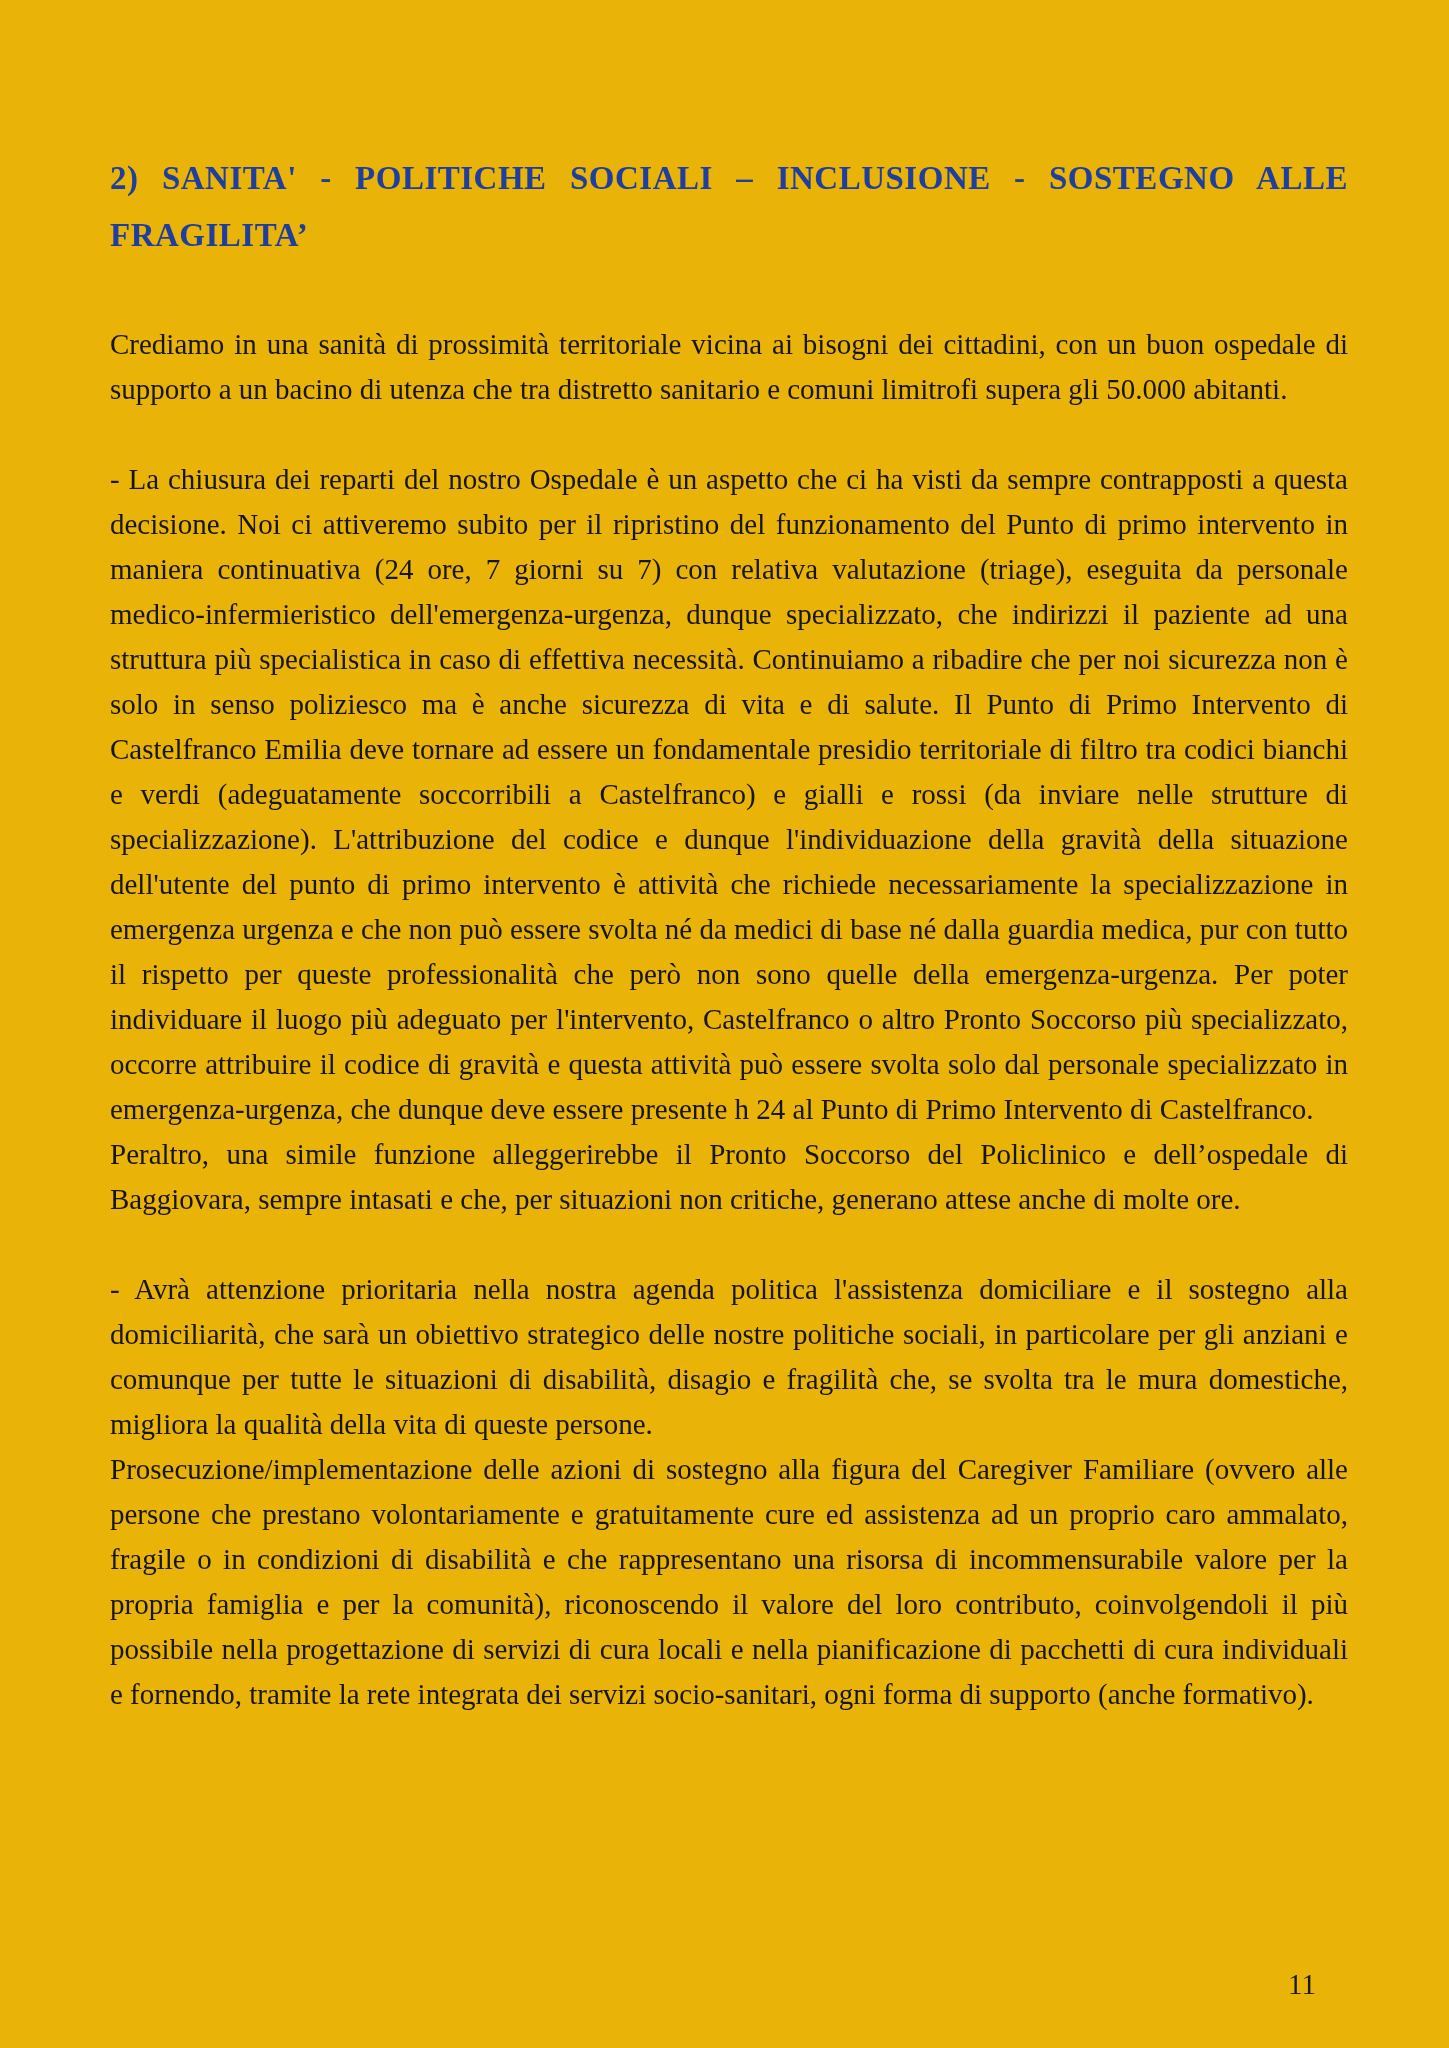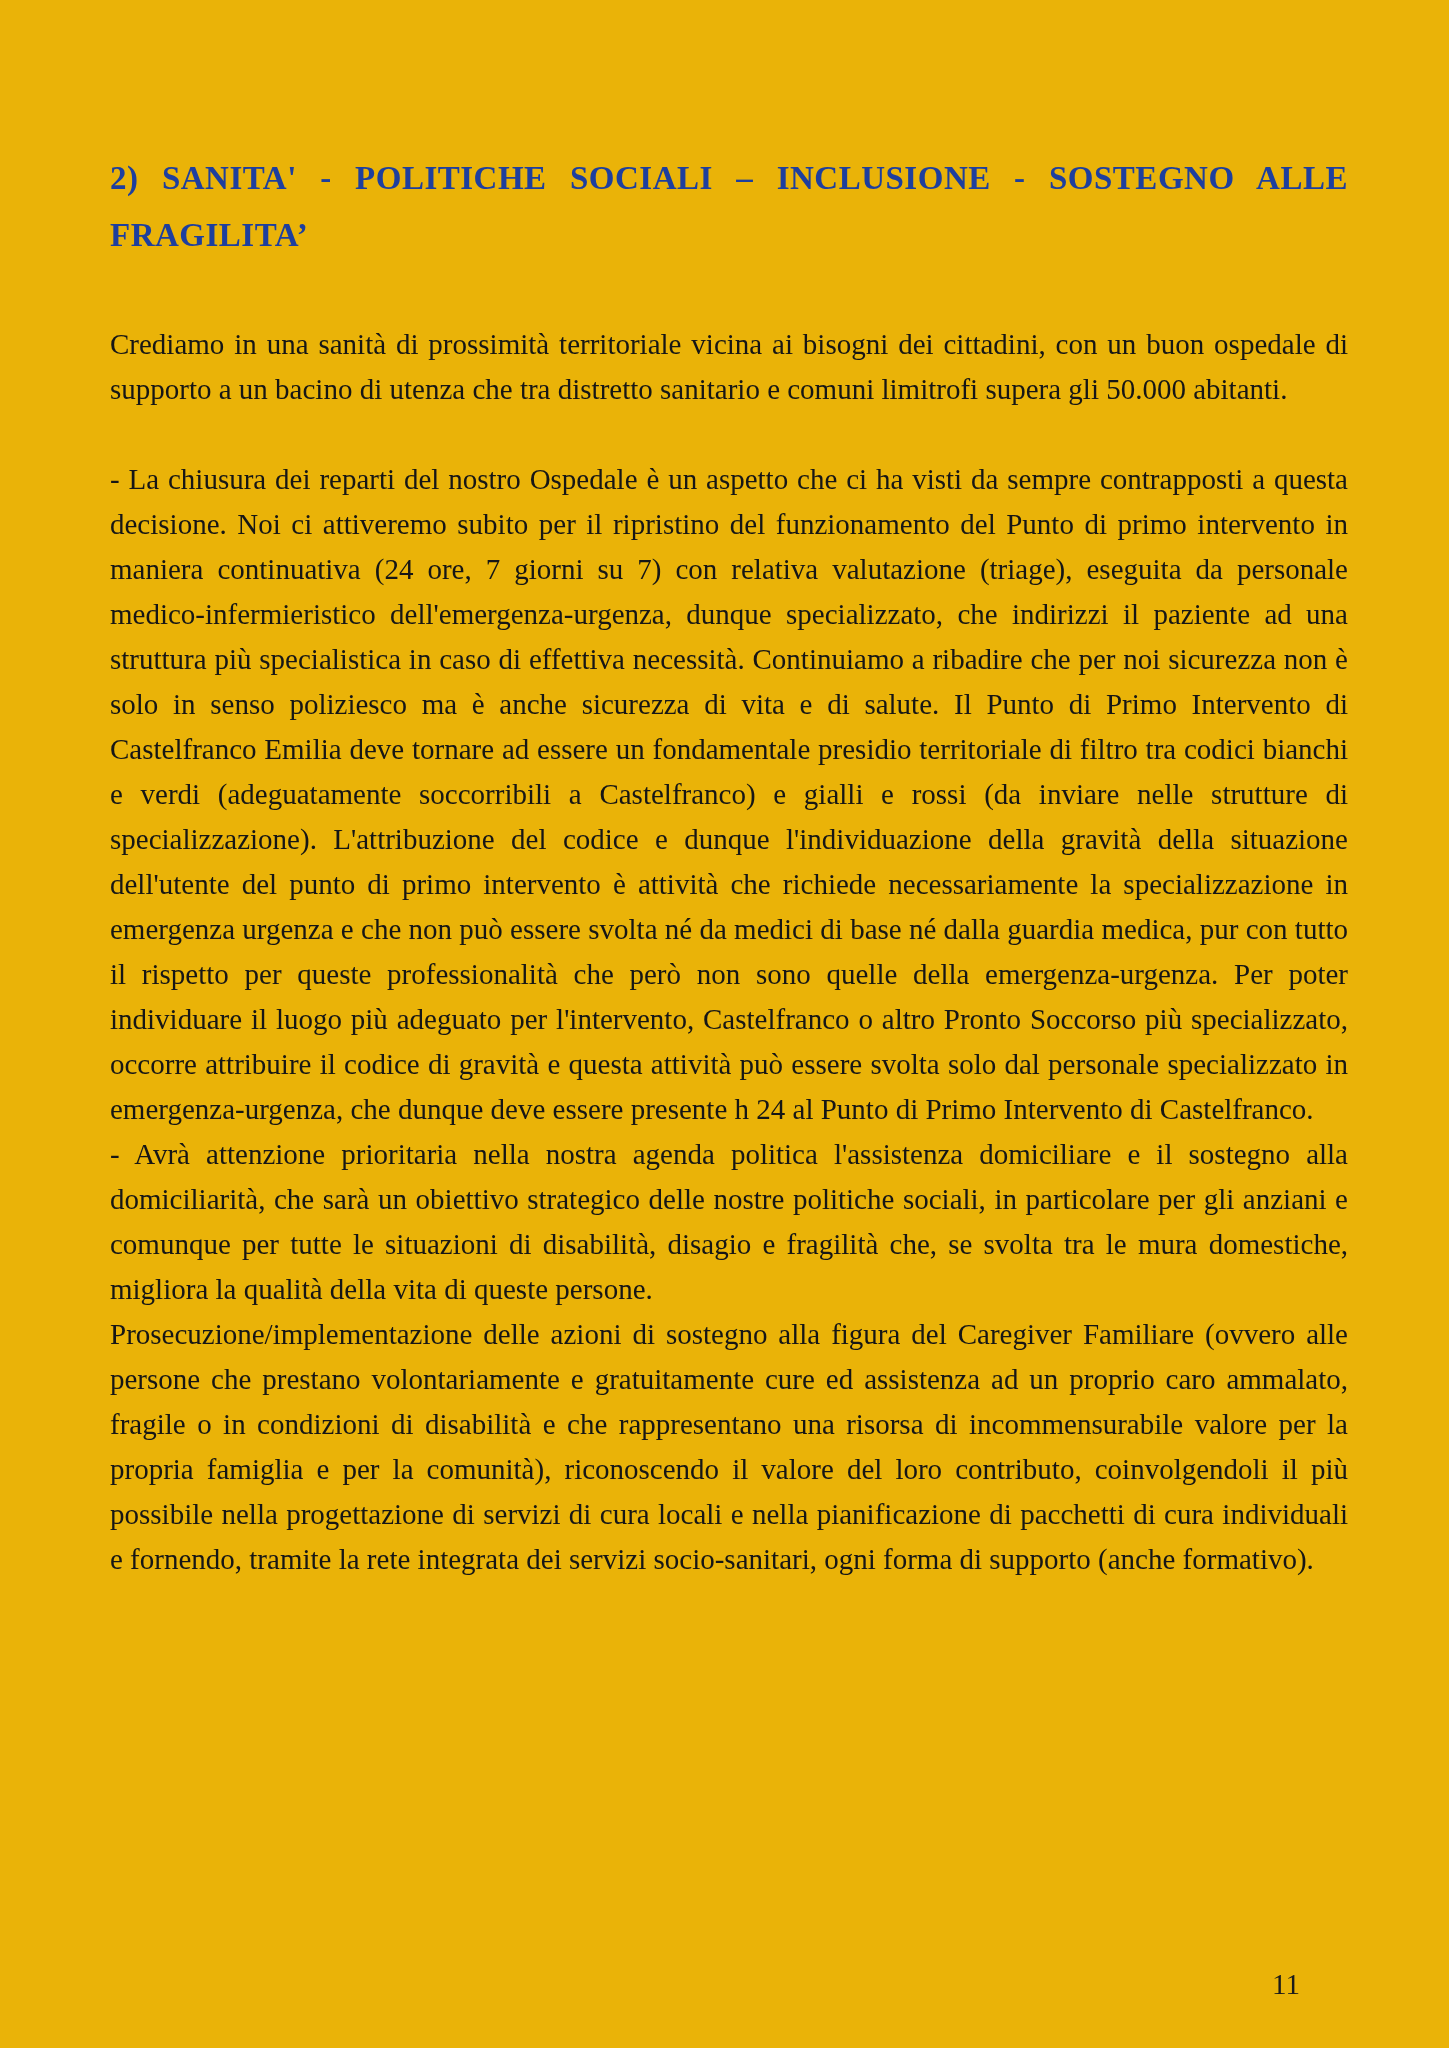--- a/index.html
+++ b/index.html
@@ -44,38 +44,39 @@
     margin: 0;
     text-align: justify;
     -moz-text-align-last: left;
     text-align-last: left;
   }
   .para.gap-after {
     margin-bottom: 45px;
   }
   .page-number {
     position: absolute;
-    right: 149px;
+    right: 133px;
     top: 1962px;
     font-size: 29px;
     line-height: 45px;
     color: #1b1b1b;
   }
 </style>
 </head>
 <body>
 
 <div class="page">
   <div class="content">
     <h1 class="heading">2) SANITA' - POLITICHE SOCIALI – INCLUSIONE - SOSTEGNO ALLE FRAGILITA’</h1>
 
     <p class="para gap-after">Crediamo in una sanità di prossimità territoriale vicina ai bisogni dei cittadini, con un buon ospedale di supporto a un bacino di utenza che tra distretto sanitario e comuni limitrofi supera gli 50.000 abitanti.</p>
 
     <p class="para">- La chiusura dei reparti del nostro Ospedale è un aspetto che ci ha visti da sempre contrapposti a questa decisione. Noi ci attiveremo subito per il ripristino del funzionamento del  Punto di primo intervento in maniera continuativa (24 ore, 7 giorni su 7) con relativa valutazione (triage), eseguita da personale medico-infermieristico dell'emergenza-urgenza, dunque specializzato, che indirizzi il paziente ad una struttura più specialistica in caso di effettiva necessità. Continuiamo a ribadire che per noi sicurezza non è solo in senso poliziesco ma è anche sicurezza di vita e di salute. Il Punto di Primo Intervento di Castelfranco Emilia deve tornare ad essere un fondamentale presidio territoriale di filtro tra codici bianchi e verdi (adeguatamente soccorribili a Castelfranco) e gialli e rossi (da inviare nelle strutture di specializzazione). L'attribuzione del codice e dunque l'individuazione della gravità della situazione dell'utente del punto di primo intervento è attività che richiede necessariamente la specializzazione in emergenza urgenza e che non può essere svolta né da medici di base né dalla guardia medica, pur con tutto il rispetto per queste professionalità che però non sono quelle della emergenza-urgenza. Per poter individuare il luogo più adeguato per l'intervento, Castelfranco o altro Pronto Soccorso più specializzato, occorre attribuire il codice di gravità e questa attività può essere svolta solo dal personale specializzato in emergenza-urgenza, che dunque deve essere presente h 24 al Punto di Primo Intervento di Castelfranco.</p>
 
+    <p class="para gap-after">Peraltro, una simile funzione alleggerirebbe il Pronto Soccorso del Policlinico e dell’ospedale di Baggiovara, sempre intasati e che, per situazioni non critiche, generano attese anche di molte ore.</p>
 
     <p class="para">- Avrà attenzione prioritaria nella nostra agenda politica l'assistenza domiciliare e il sostegno alla domiciliarità, che sarà un obiettivo strategico delle nostre politiche sociali, in particolare per gli anziani e comunque per tutte le situazioni di disabilità, disagio e fragilità che, se svolta tra le mura domestiche, migliora la qualità della vita di queste persone.</p>
 
     <p class="para">Prosecuzione/implementazione delle azioni di sostegno alla figura del Caregiver Familiare (ovvero alle persone che prestano volontariamente e gratuitamente cure ed assistenza ad un proprio caro ammalato, fragile o in condizioni di disabilità e che rappresentano una risorsa di incommensurabile valore per la propria famiglia e per la comunità), riconoscendo il valore del loro contributo, coinvolgendoli il più possibile nella progettazione di servizi di cura locali e nella pianificazione di pacchetti di cura individuali e fornendo, tramite la rete integrata dei servizi socio-sanitari, ogni forma di supporto (anche formativo).</p>
   </div>
 
   <div class="page-number">11</div>
 </div>
 
 </body></html>

